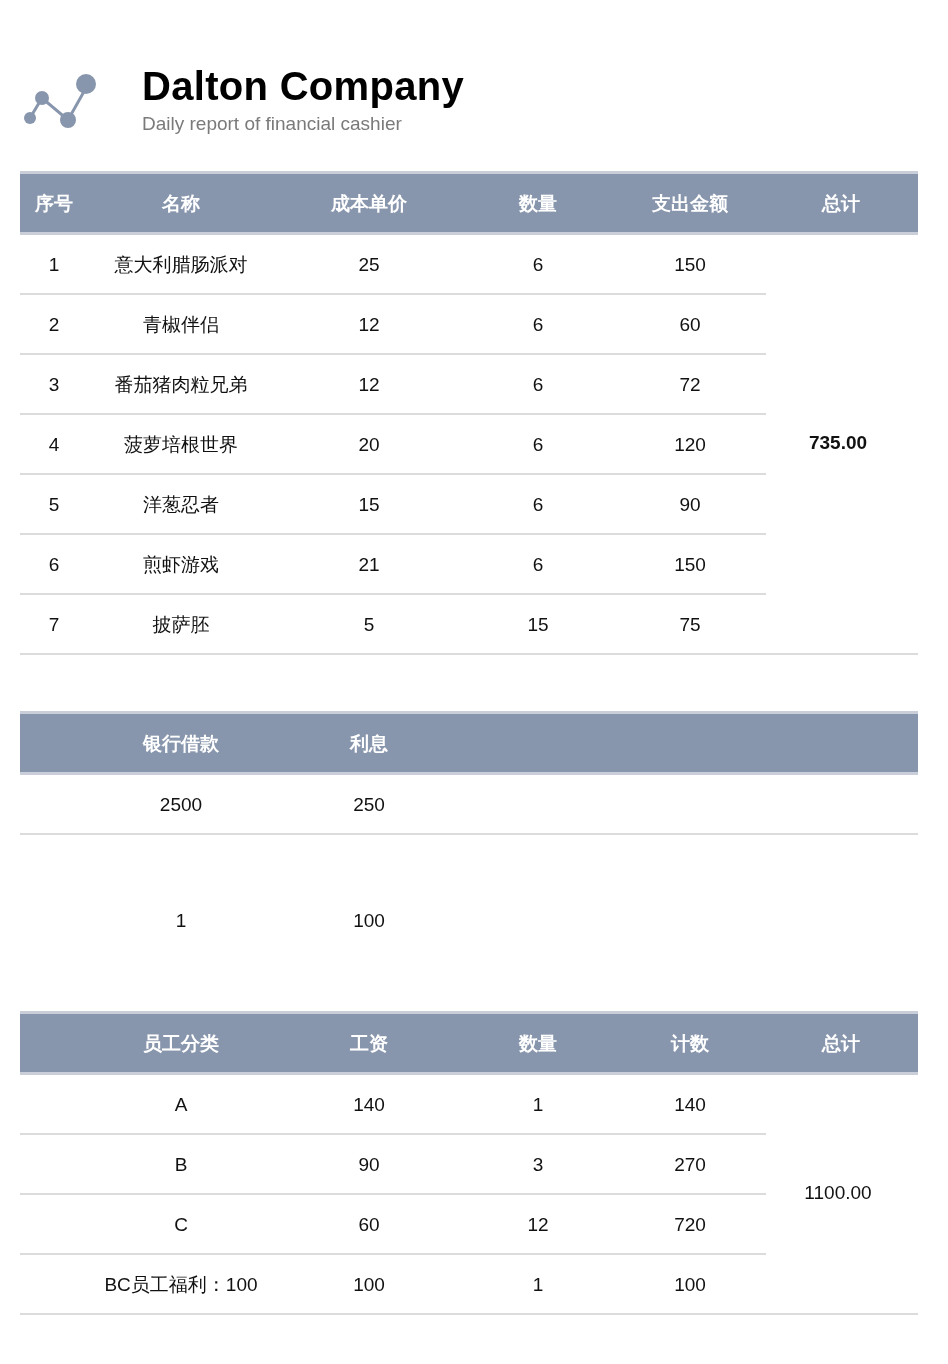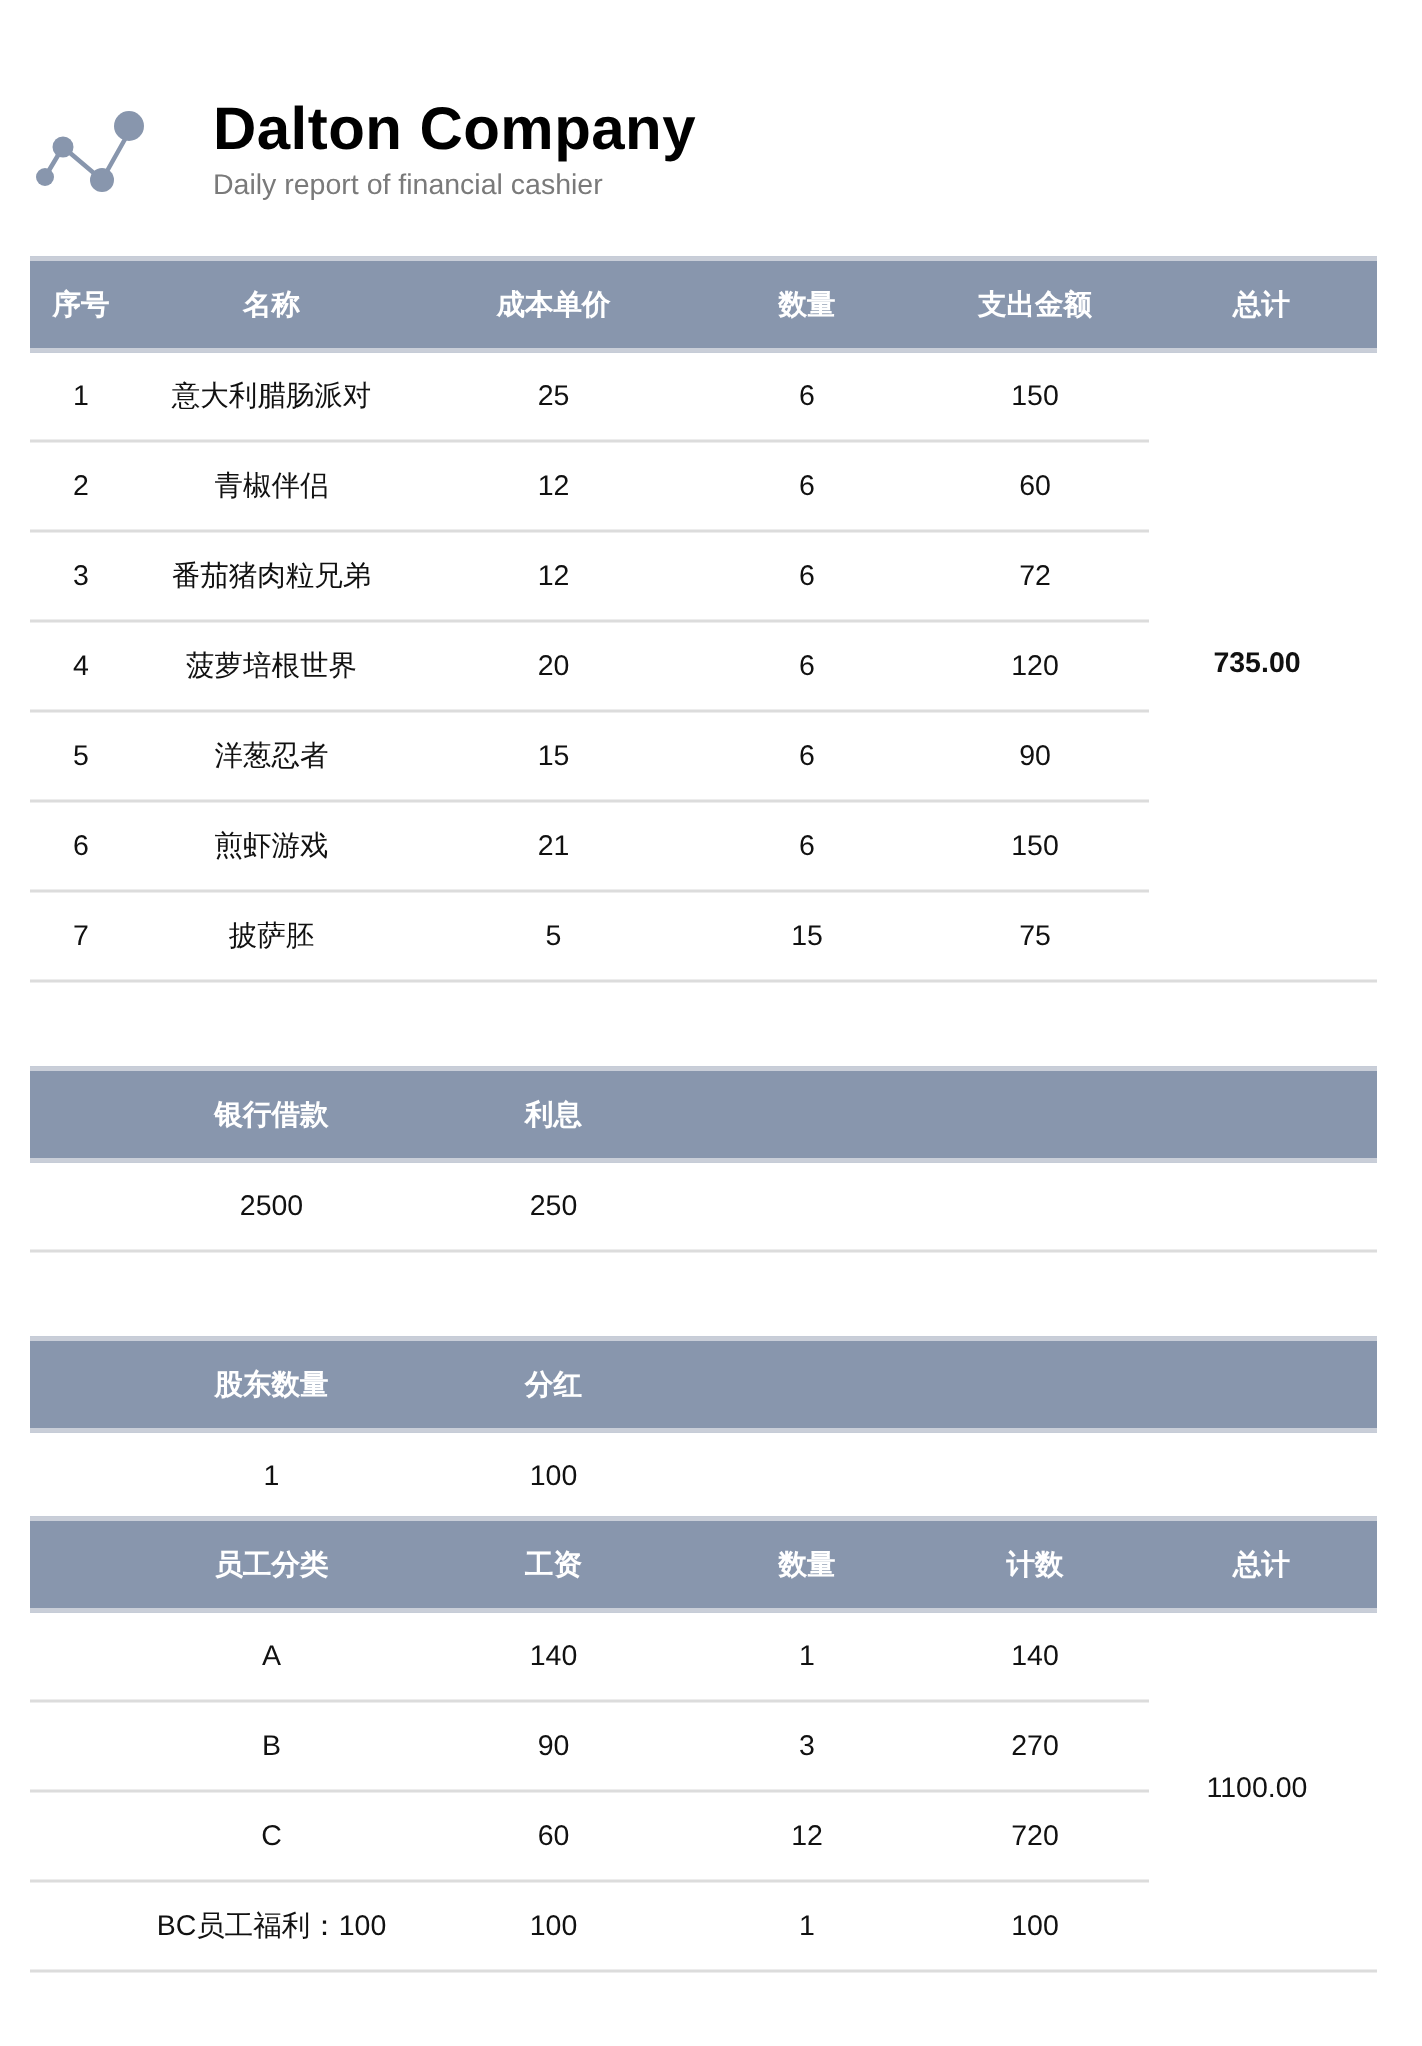--- a/index.html
+++ b/index.html
@@ -104,24 +104,20 @@
     <span style="left:349px">利息</span>
   </div>
   <div class="row">
     <span style="left:161px">2500</span>
     <span style="left:349px">250</span>
   </div>
   <div class="line" style="position:relative;width:898px;margin-top:-2px;"></div>
 </div>
 
 <div class="tbl" style="top:891px;">
-  <div class="hdr">
-    <span style="left:161px">股东数量</span>
-    <span style="left:349px">分红</span>
-  </div>
   <div class="row" style="height:54px;">
     <span style="left:161px">1</span>
     <span style="left:349px">100</span>
   </div>
 </div>
 
 <div class="tbl" style="top:1011px;">
   <div class="hdr">
     <span style="left:161px">员工分类</span>
     <span style="left:349px">工资</span>

